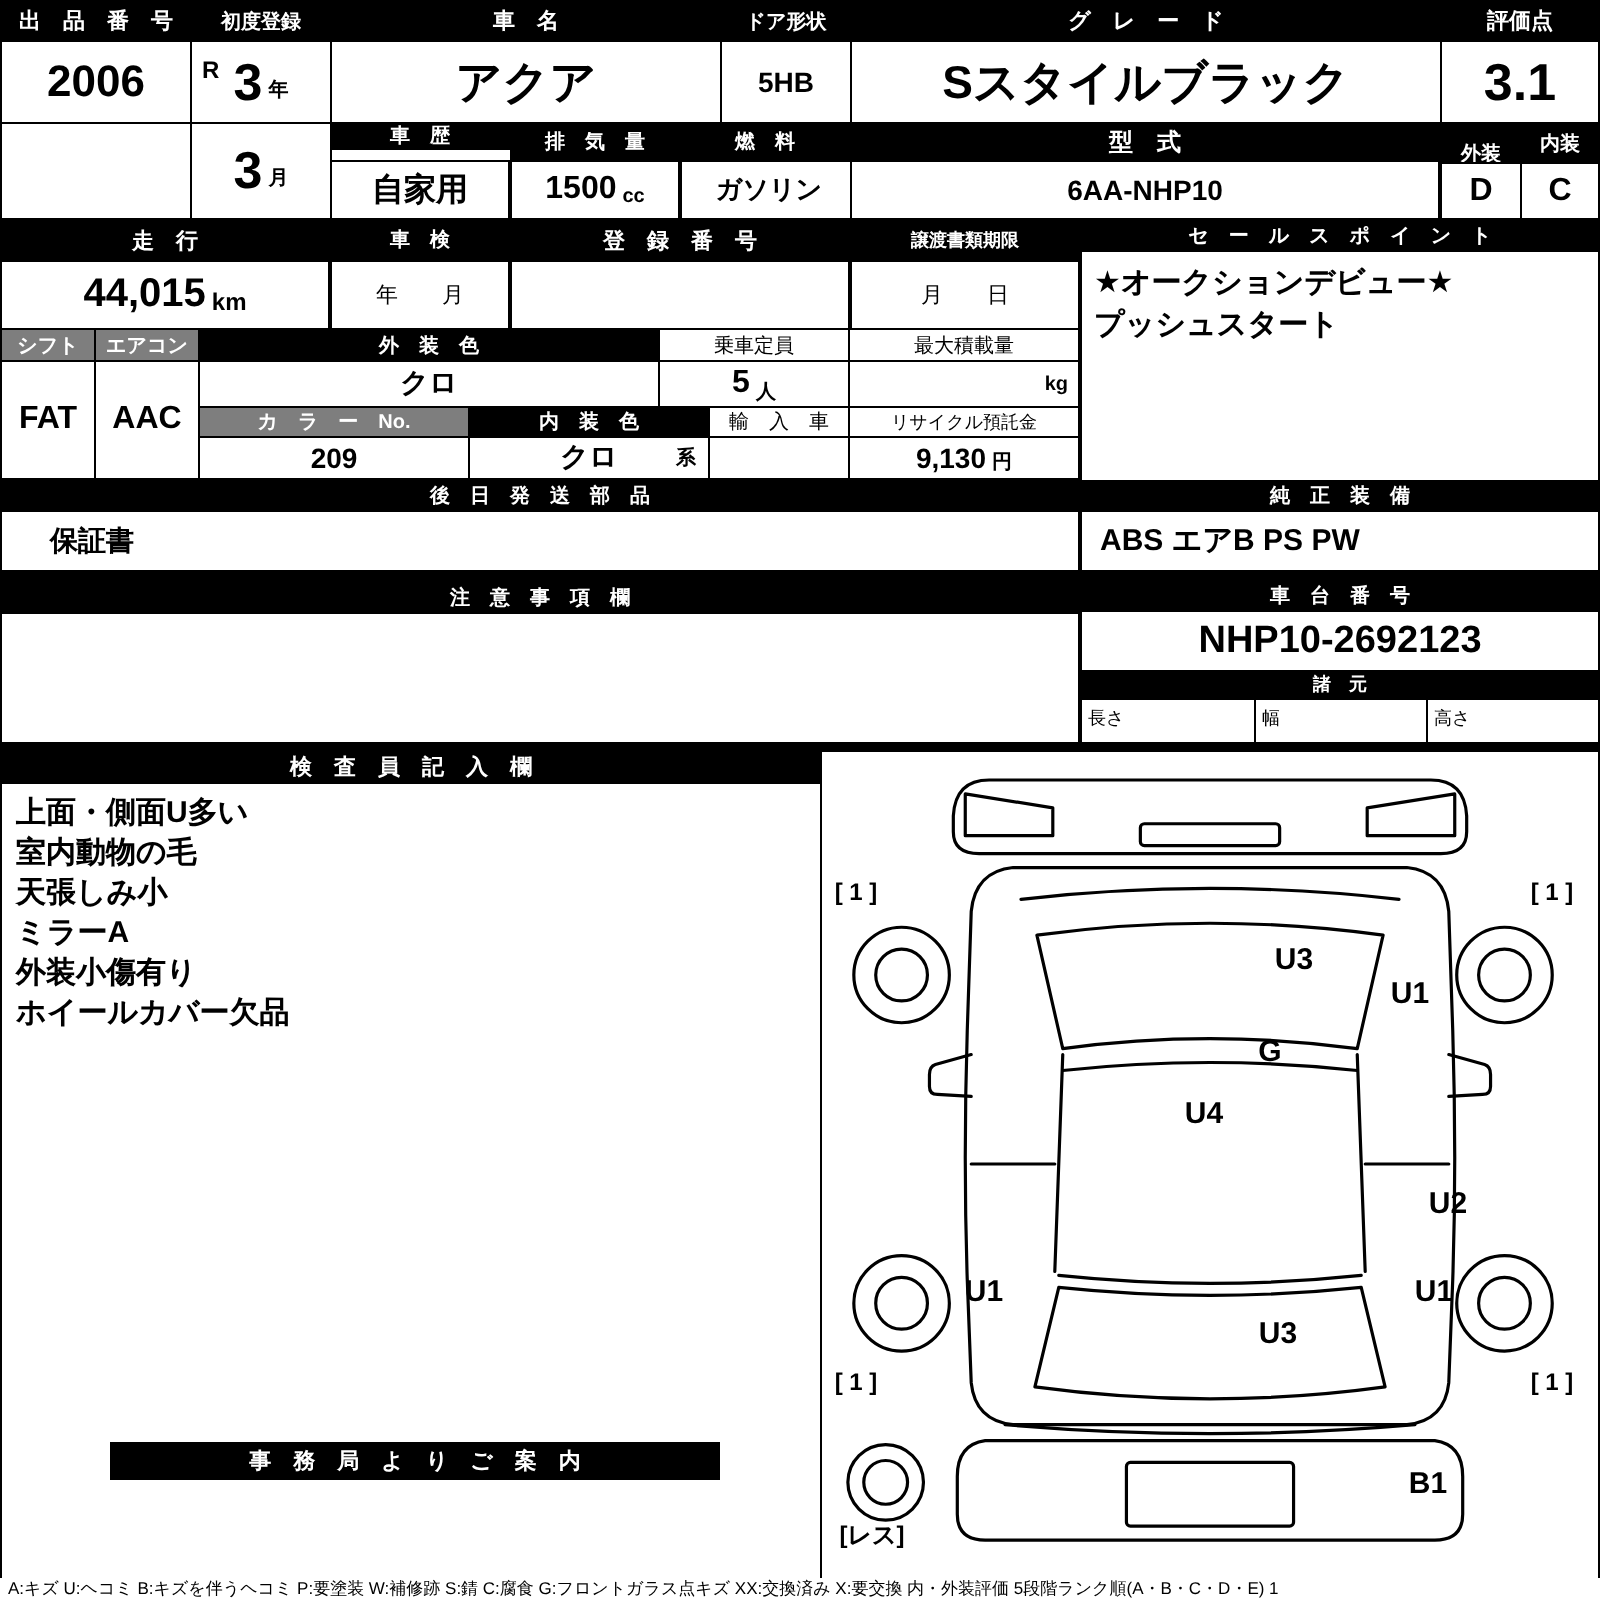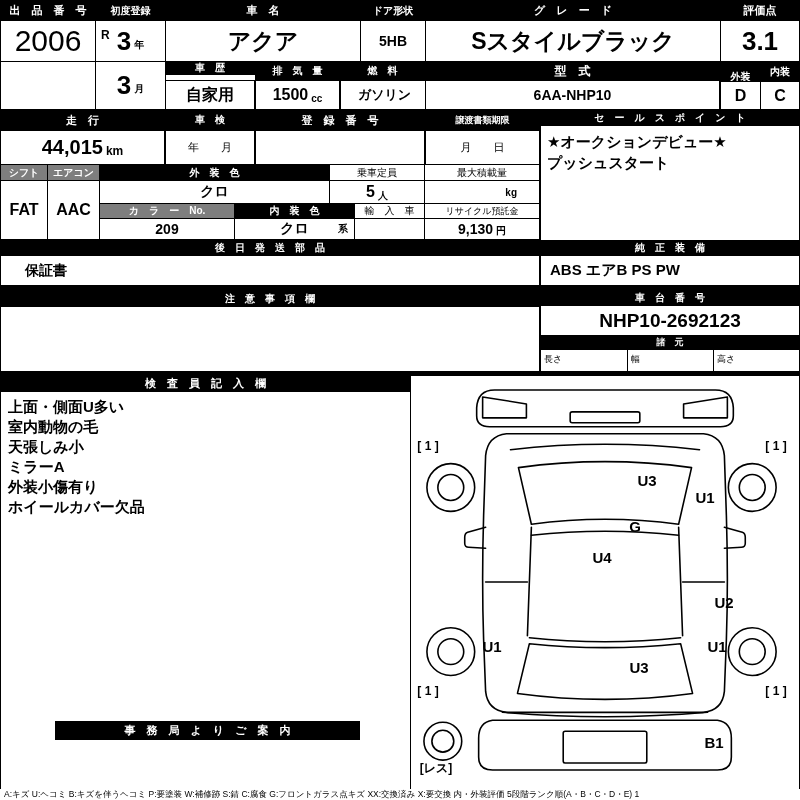--- a/index.html
+++ b/index.html
@@ -7,21 +7,21 @@
   body{font-family:"Liberation Sans","DejaVu Sans",sans-serif;color:#000}
   #sheet{position:relative;width:800px;height:800px;background:#fff;overflow:hidden}
   .cell{position:absolute;border:1px solid #000;background:#fff;overflow:hidden}
   .hd{background:#000;color:#fff;display:flex;align-items:center;justify-content:center;font-size:11px;font-weight:bold;white-space:pre}
   .gy{background:#7e7e7e;color:#fff;display:flex;align-items:center;justify-content:center;font-size:10px;font-weight:bold;white-space:pre}
   .wh{background:#fff;color:#000;display:flex;align-items:center;justify-content:center;font-size:10px;white-space:pre}
   .vv{display:flex;align-items:center;justify-content:center;font-weight:bold;white-space:pre}
   .left{justify-content:flex-start}
   .right{justify-content:flex-end}
   .f9{font-size:9px}.f10{font-size:10px}
-  .n30{font-size:30px;font-weight:normal}
+  .n30{font-size:22px;font-weight:bold}
   .n26{font-size:26px;font-weight:bold}
   .n23{font-size:23px;font-weight:bold}
   .n20{font-size:20px;font-weight:bold}
   .n19{font-size:19px;font-weight:bold}
   .n17{font-size:14px;font-weight:bold}
   .n16{font-size:16px;font-weight:bold}
   .n14{font-size:14px;font-weight:bold}
   .n13{font-size:13px;font-weight:bold}
   .n11{font-size:11px}
   .u{font-size:10px;font-weight:bold;margin-left:3px;margin-top:7px}
@@ -116,21 +116,21 @@
   <div class="cell hd" style="left:99px;top:164px;width:231px;height:17px;font-size:10px">外　装　色</div>
   <div class="cell vv n14" style="left:99px;top:180px;width:231px;height:24px">クロ</div>
 
   <div class="cell wh" style="left:329px;top:164px;width:96px;height:17px">乗車定員</div>
   <div class="cell vv" style="left:329px;top:180px;width:96px;height:24px">
     <span class="n16">5</span>
     <span class="u">人</span>
   </div>
 
   <div class="cell wh" style="left:424px;top:164px;width:116px;height:17px">最大積載量</div>
-  <div class="cell vv right" style="left:424px;top:180px;width:116px;height:24px;padding-right:22px">
+  <div class="cell vv right" style="left:424px;top:180px;width:116px;height:24px;padding-right:5px">
     <span class="f10">kg</span>
   </div>
 
   <div class="cell gy" style="left:99px;top:203px;width:136px;height:16px">カ　ラ　ー　No.</div>
   <div class="cell vv n14" style="left:99px;top:218px;width:136px;height:22px">209</div>
 
   <div class="cell hd" style="left:234px;top:203px;width:121px;height:16px;font-size:10px">内　装　色</div>
   <div class="cell vv n14" style="left:234px;top:218px;width:121px;height:22px">
     <span>クロ</span>
     <span class="suffix">系</span>

